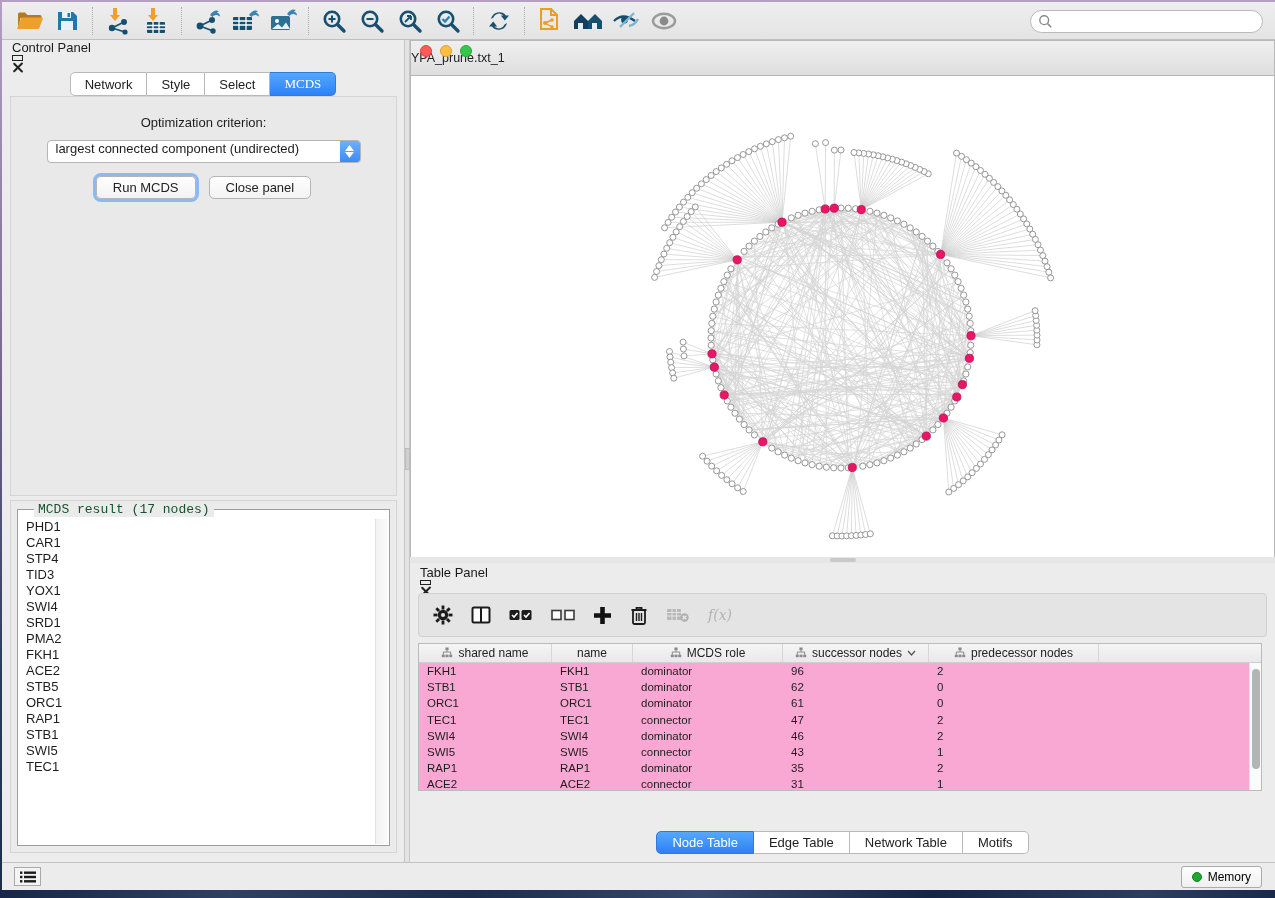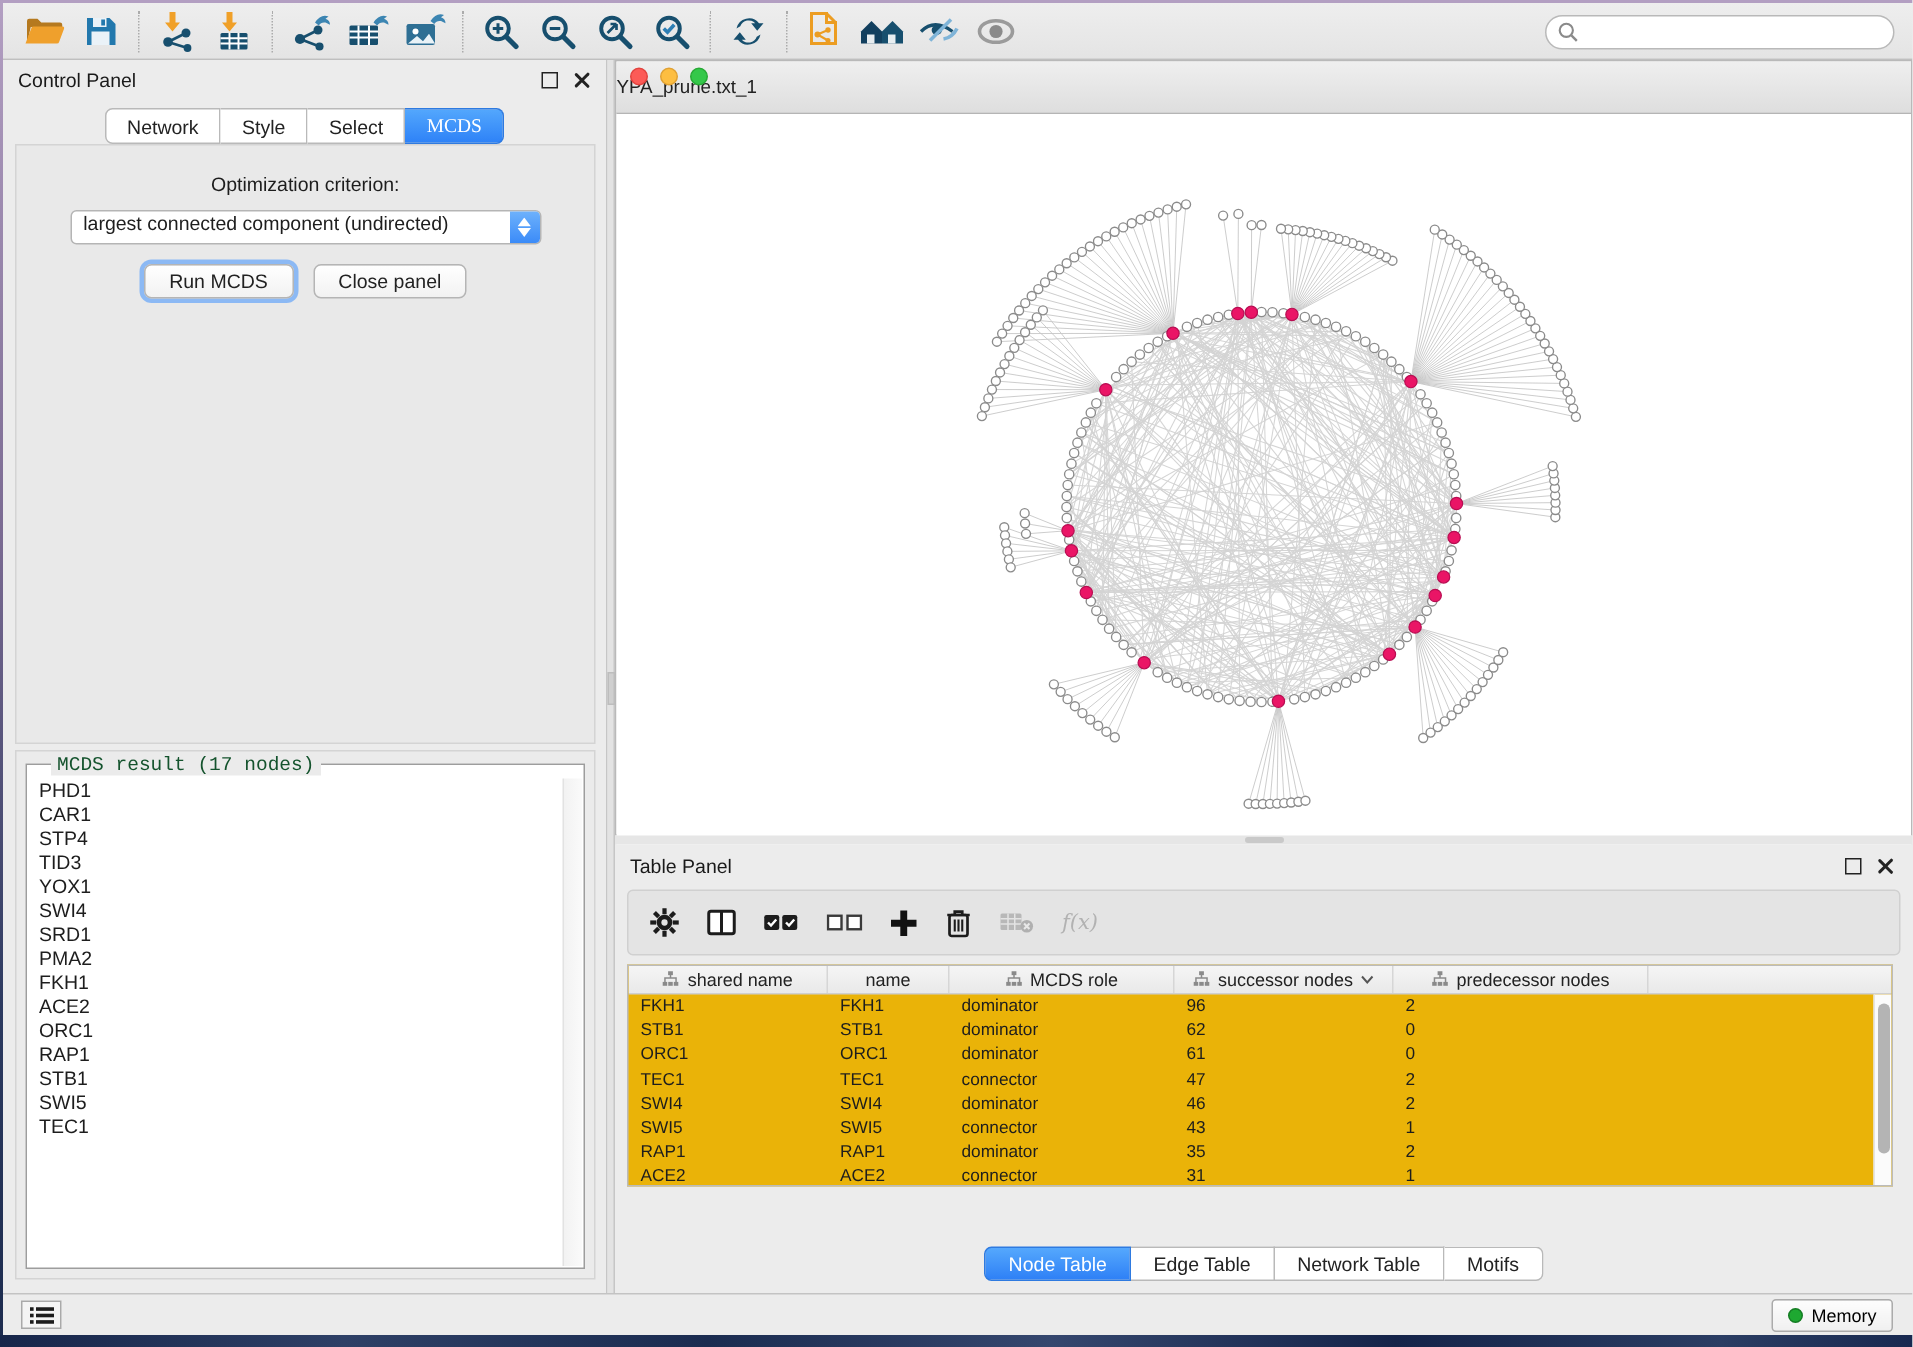--- a/index.html
+++ b/index.html
@@ -16,21 +16,21 @@
   
   .toolbar { position:absolute; left:2px; top:2px; right:0; height:38px; background:linear-gradient(#eeeeee,#e4e4e4); border-bottom:1px solid #bfbfbf; display:flex; align-items:center; padding-left:8px; }
   .tb-btn { width:34px; height:30px; display:flex; align-items:center; justify-content:center; border:none; background:transparent; cursor:pointer; margin:0 2px; }
   .tb-sep { width:1px; height:28px; margin:0 6px; border-left:1px dotted #ababab; }
   .search-wrap { position:absolute; right:12px; top:8px; width:233px; height:23px; }
   .search-wrap input { width:100%; height:100%; border:1px solid #b9b9b9; border-radius:12px; background:#fff; padding:0 8px 0 26px; font-size:12px; outline:none; }
   .search-glass { position:absolute; left:8px; top:4px; }
 
   
   .cpanel { position:absolute; left:2px; top:40px; width:403px; bottom:36px; background:#ececec; border-right:1px solid #c6c6c6; }
-  .panel-head { height:26px; display:flex; align-items:center; padding:0 10px; }
+  .panel-head { height:26px; display:flex; align-items:flex-start; padding:0 10px;flex-direction:column; }
   .panel-title { font-size:13px; color:#1a1a1a; }
   .panel-head .spacer { flex:1; }
   .mini-float { width:11px; height:11px; border:1.6px solid #222; background:transparent; margin-right:10px; cursor:pointer; }
   .mini-close { position:relative; width:12px; height:12px; cursor:pointer; }
   .mini-close:before,.mini-close:after { content:""; position:absolute; left:5px; top:0; width:2.4px; height:13px; background:#222; border-radius:1px; }
   .mini-close:before { transform:rotate(45deg); } .mini-close:after { transform:rotate(-45deg); }
 
   .seg { display:flex; justify-content:center; margin-top:6px; }
   .seg-btn { font-size:13px; padding:3px 14px; background:#fff; border:1px solid #b9b9b9; border-left:none; color:#222; cursor:pointer; }
   .seg-btn:first-child { border-left:1px solid #b9b9b9; border-radius:5px 0 0 5px; }
@@ -70,21 +70,21 @@
   .net-title { font-size:12.5px; color:#222; }
   .net-canvas { position:relative; width:100%; height:494px; background:#fff; overflow:hidden; }
 
   
   .tpanel { position:absolute; left:410px; top:563px; right:0; bottom:36px; background:#ececec; }
   .tpanel .panel-head { padding:2px 12px 0 10px; }
   .tp-toolbar { position:absolute; left:8px; right:8px; top:30px; height:44px; background:#e4e4e4; border:1px solid #d0d0d0; border-radius:4px; display:flex; align-items:center; padding-left:14px; gap:18px; }
   .tp-ic { background:none; border:none; cursor:pointer; display:flex; align-items:center; justify-content:center; height:30px; }
   .fx { font-family:"DejaVu Serif","Liberation Serif",serif; font-style:italic; font-size:14px; color:#b2b2b2; }
 
-  .ntable { position:absolute; left:8px; right:13px; top:80px; bottom:71px; background:#eab308; border:1px solid #bbb; overflow:hidden; }
+  .ntable { position:absolute; left:8px; right:13px; top:80px; bottom:71px; background:#f9a8d4; border:1px solid #bbb; overflow:hidden; }
   .thead { display:flex; height:19px; background:linear-gradient(#f5f5f5,#e9e9e9); border-bottom:1px solid #cfcfcf; font-size:12px; color:#222; }
   .th { display:flex; align-items:center; justify-content:center; gap:5px; border-right:1px solid #d6d6d6; height:100%; cursor:pointer; }
   .c0{width:133px;} .c1{width:81px;} .c2{width:150px;} .c3{width:146px;} .c4{width:170px;} .cf{flex:1;}
   .trow { display:flex; height:16.2px; font-size:11.5px; align-items:center; cursor:default; }
   .td { padding:0 8px; white-space:nowrap; overflow:hidden; }
   .td.num { text-align:left; padding-right:14px; }
   .tbl-scroll { position:absolute; right:0; top:19px; width:12px; bottom:0; background:#fbfbfb; border-left:1px solid #e4e4e4; }
   .tbl-thumb { position:absolute; left:1.5px; top:6px; width:8px; height:100px; background:#b4b4b4; border-radius:4px; }
 
   .ttabs { position:absolute; left:0; right:0; bottom:8px; display:flex; justify-content:center; }
@@ -288,20 +288,21 @@
             <div class="mcds-item">PHD1</div>
             <div class="mcds-item">CAR1</div>
             <div class="mcds-item">STP4</div>
             <div class="mcds-item">TID3</div>
             <div class="mcds-item">YOX1</div>
             <div class="mcds-item">SWI4</div>
             <div class="mcds-item">SRD1</div>
             <div class="mcds-item">PMA2</div>
             <div class="mcds-item">FKH1</div>
             <div class="mcds-item">ACE2</div>
+            <div class="mcds-item">STB5</div>
             <div class="mcds-item">ORC1</div>
             <div class="mcds-item">RAP1</div>
             <div class="mcds-item">STB1</div>
             <div class="mcds-item">SWI5</div>
             <div class="mcds-item">TEC1</div>
           </div>
         <div class="list-scroll"></div>
       </div>
     </div>
   </div>

